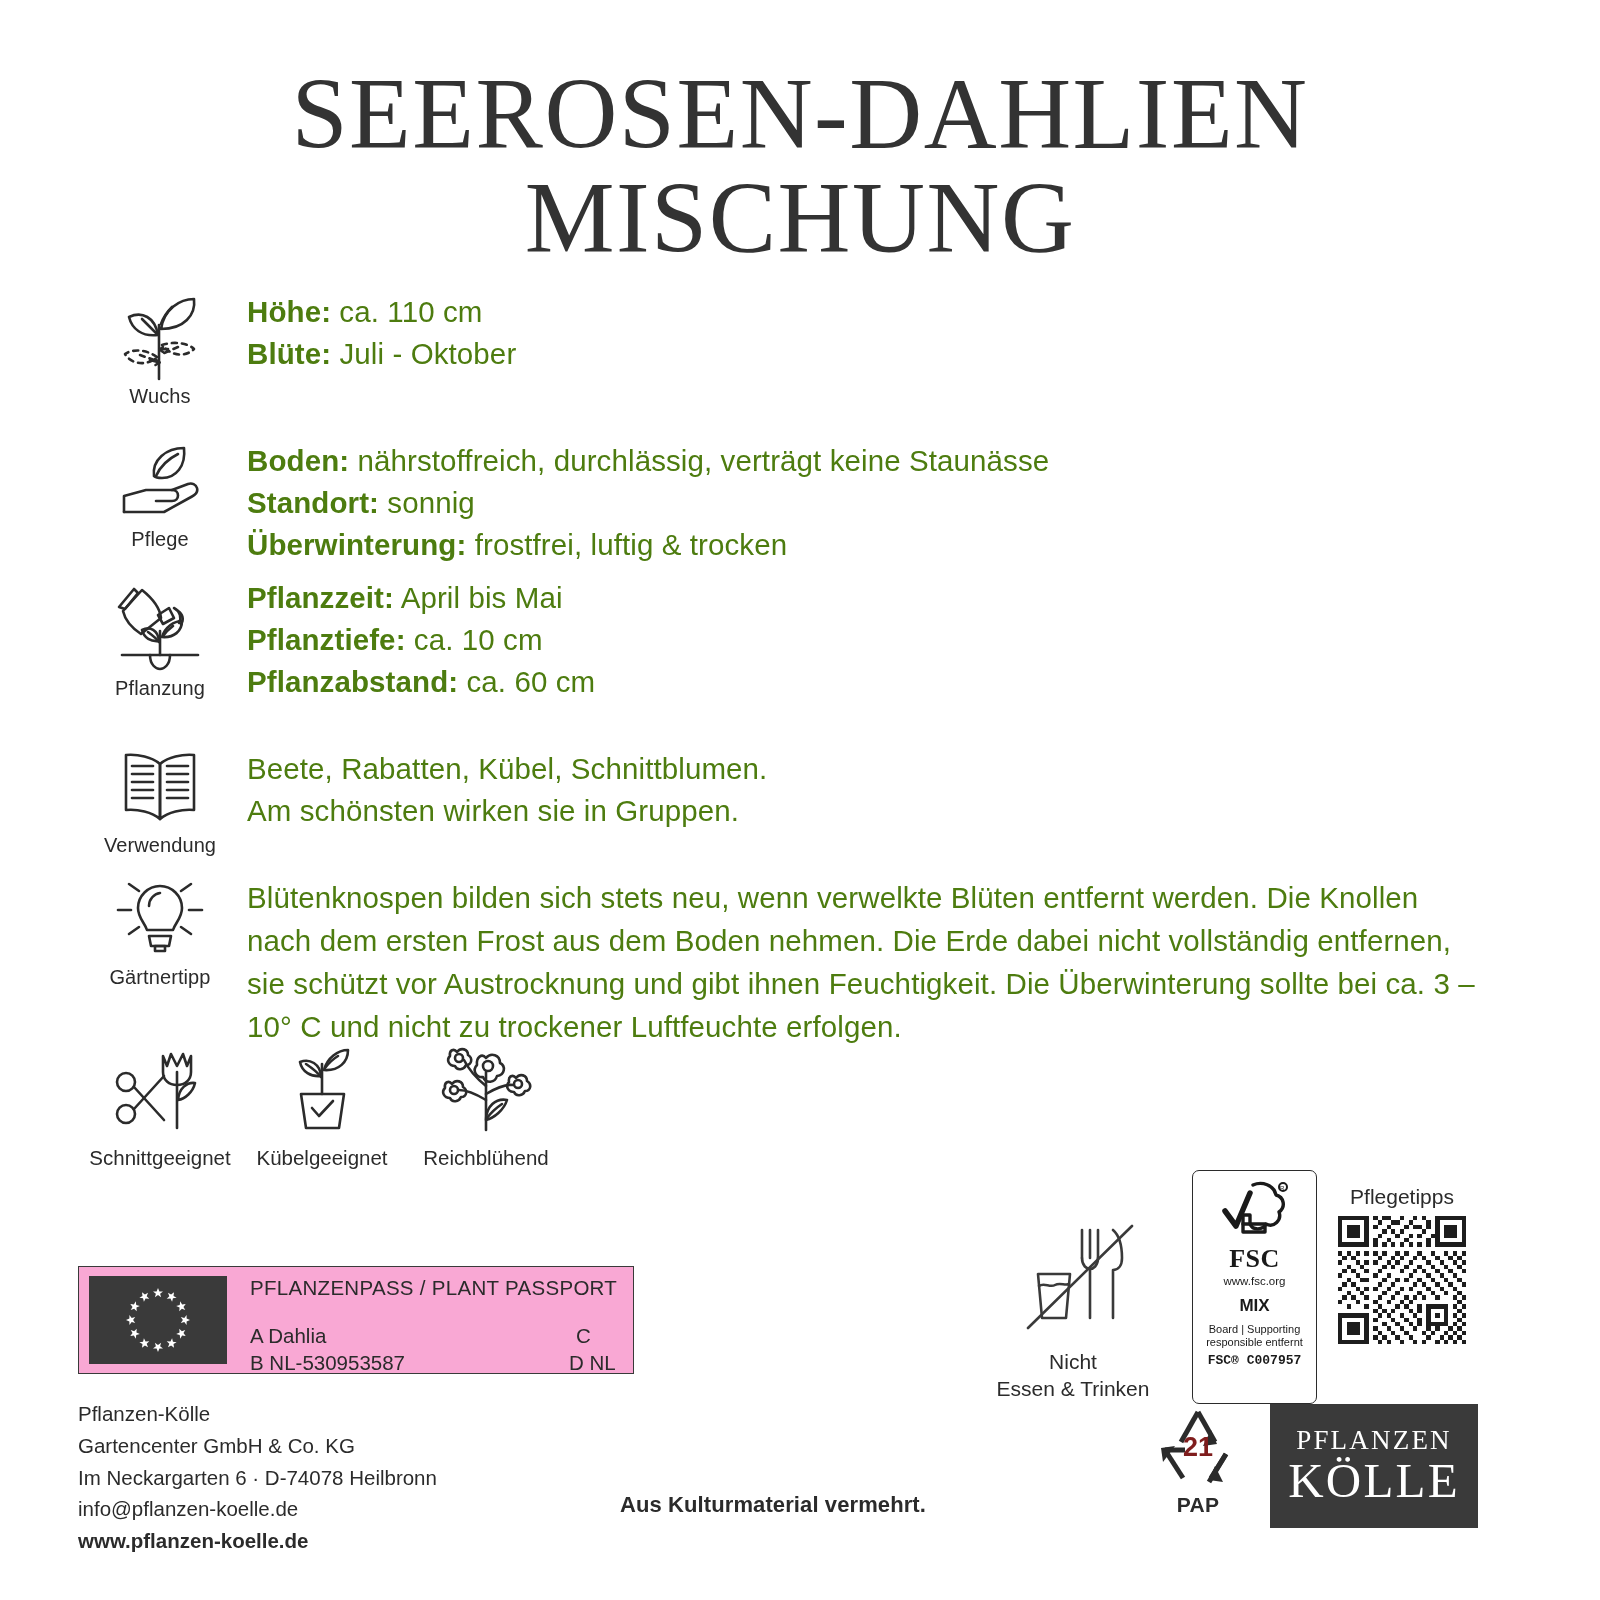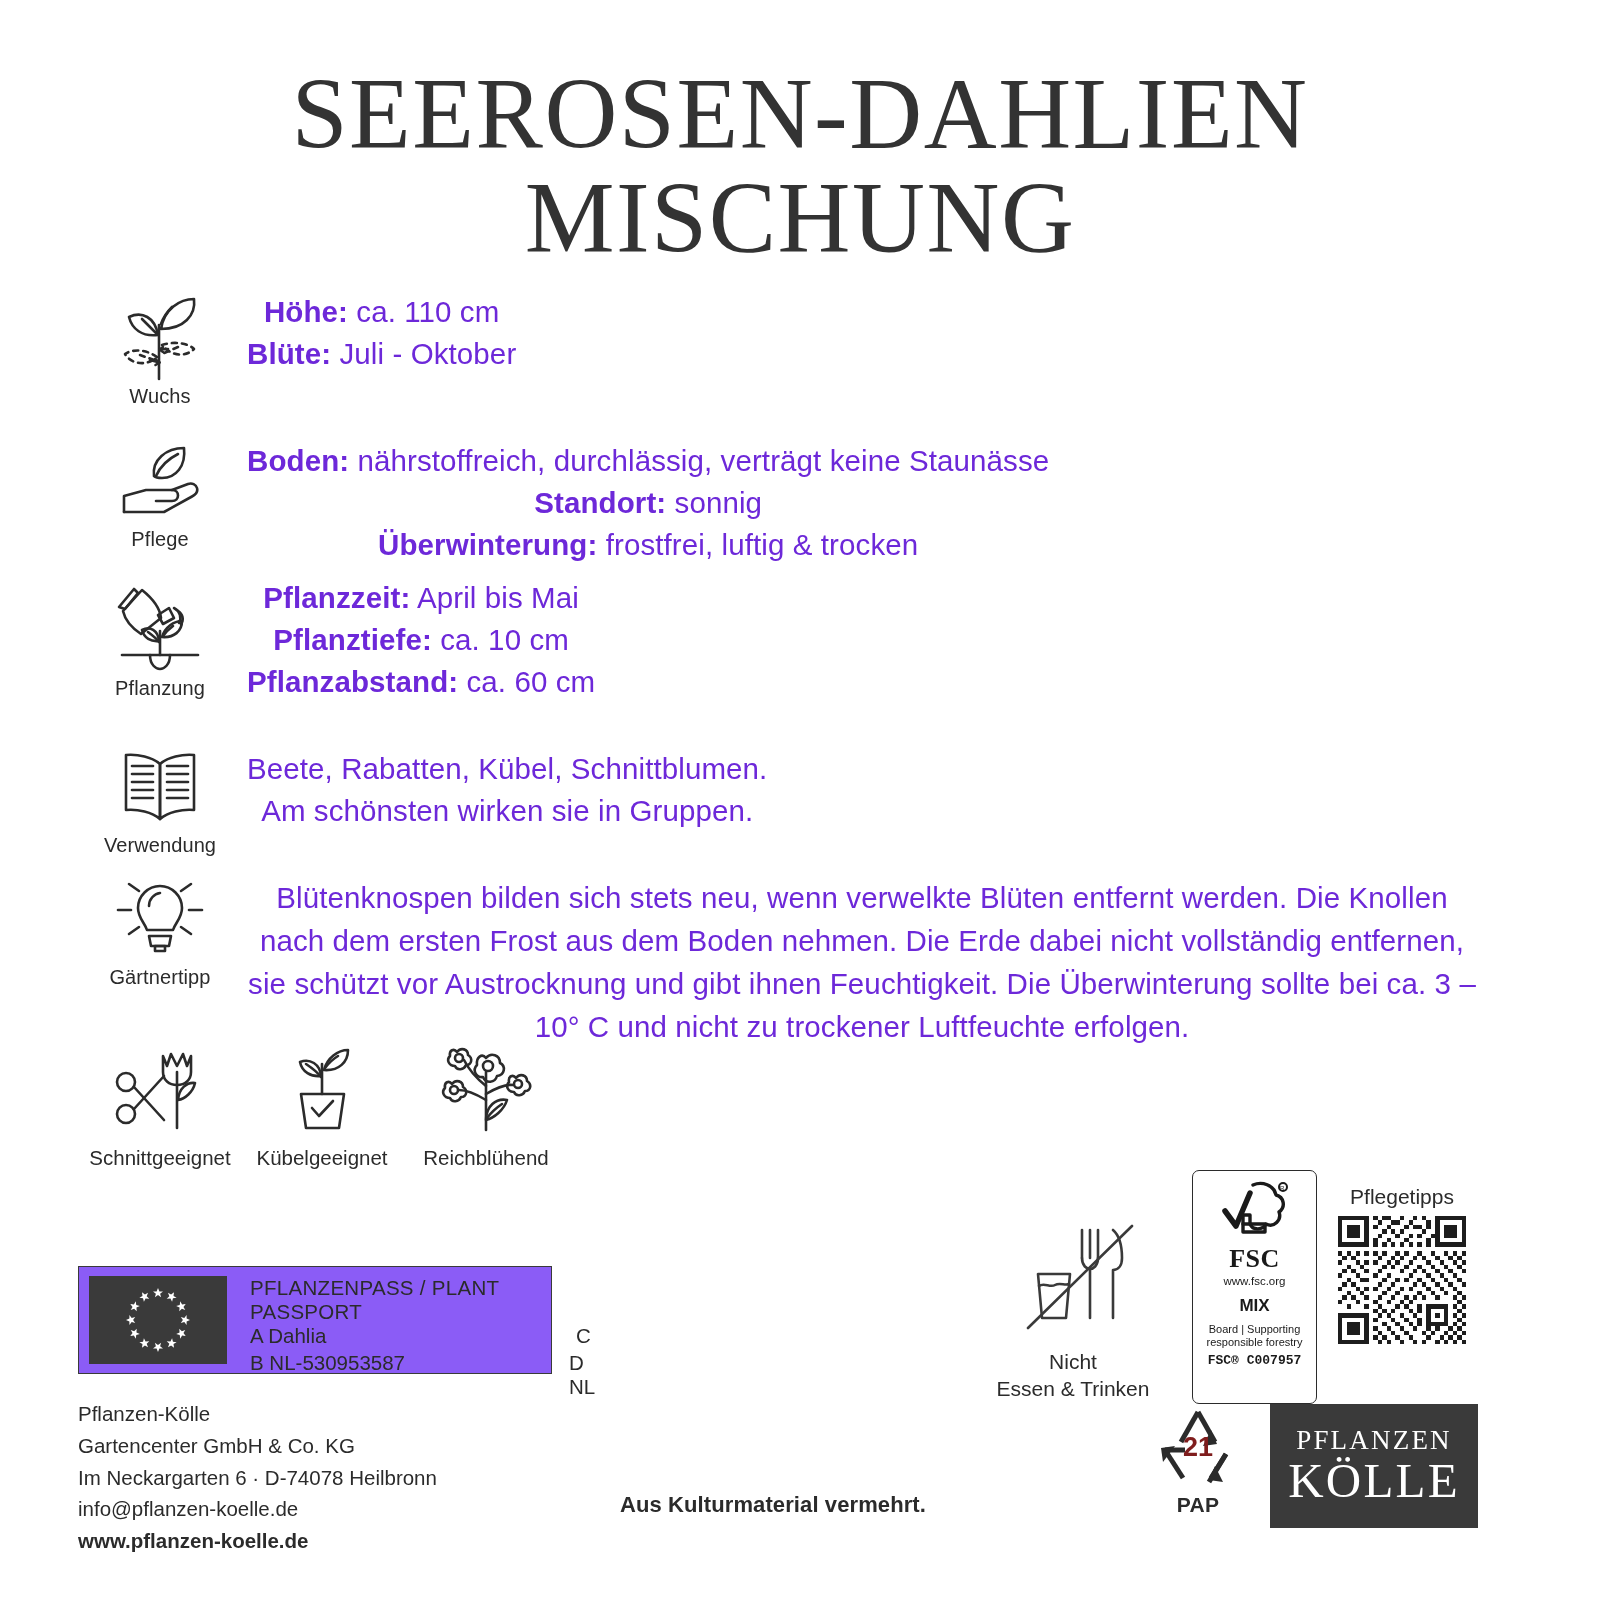--- a/index.html
+++ b/index.html
@@ -38,23 +38,22 @@
   .icon-label{
     margin-top:4px;
     font-size:20px;color:#2b2b2b;
     text-align:center;white-space:nowrap;
     letter-spacing:.1px;
   }
   .text-col{
     padding-left:12px;
     font-size:29.5px;
     line-height:1.43;
-    color:#6d28d9;
+    color:#4d7c0f;
     letter-spacing:.1px;
-    text-align:center;
   }
   .text-col b{font-weight:700;}
   .text-col .ln{display:block;white-space:nowrap;}
 
   
   #row-wuchs{left:85px;top:291px;}
   #row-pflege{left:85px;top:440px;}
   #row-pflanzung{left:85px;top:577px;}
   #row-verwendung{left:85px;top:748px;}
   #row-tipp{left:85px;top:876px;}
@@ -70,24 +69,24 @@
   }
   .feature .flabel{
     margin-top:8px;font-size:20.5px;white-space:nowrap;color:#2b2b2b;
   }
   .feature.f2{margin-left:12px;}
   .feature.f3{margin-left:14px;}
 
   
   .passport{
     position:absolute;left:78px;top:1266px;
-    width:474px;height:108px;
+    width:556px;height:108px;
     border:1.6px solid #3a3a3a;
     box-sizing:border-box;
-    background:#8b5cf6;
+    background:#f9a8d4;
   }
   .pp-flag{
     position:absolute;left:10px;top:9px;width:138px;height:88px;
     background:#3a3a3a;
   }
   .pp-head{
     position:absolute;left:171px;top:9px;
     font-size:20.5px;letter-spacing:.3px;color:#2b2b2b;
   }
   .pp-a{position:absolute;left:171px;top:57px;font-size:20.5px;}
@@ -448,21 +447,21 @@
         <path d="M6 32 L17 47 L31 14" stroke-width="5.5"></path>
         <circle cx="64" cy="8" r="4" stroke-width="2"></circle>
         <text x="61" y="11" font-size="6" fill="#1a1a1a" stroke="none" font-family="Liberation Sans, sans-serif">R</text>
       </svg>
     </span>
     <span class="fsc-word">FSC</span>
     <span class="fsc-url">www.fsc.org</span>
     <span class="fsc-mix">MIX</span>
     <span class="fsc-desc">
       <span>Board | Supporting</span><br>
-      <span>responsible forestry</span>
+      <span>responsible entfernt</span>
     </span>
     <span class="fsc-code">FSC® C007957</span>
   </div>
 
   <div class="qr-block">
     <span class="qlabel">Pflegetipps</span>
     <span>
       <svg class="qr" viewBox="0 0 29 29" shape-rendering="crispEdges">
         <rect width="29" height="29" fill="#fff"></rect>
         <g fill="#1d1d1d">

